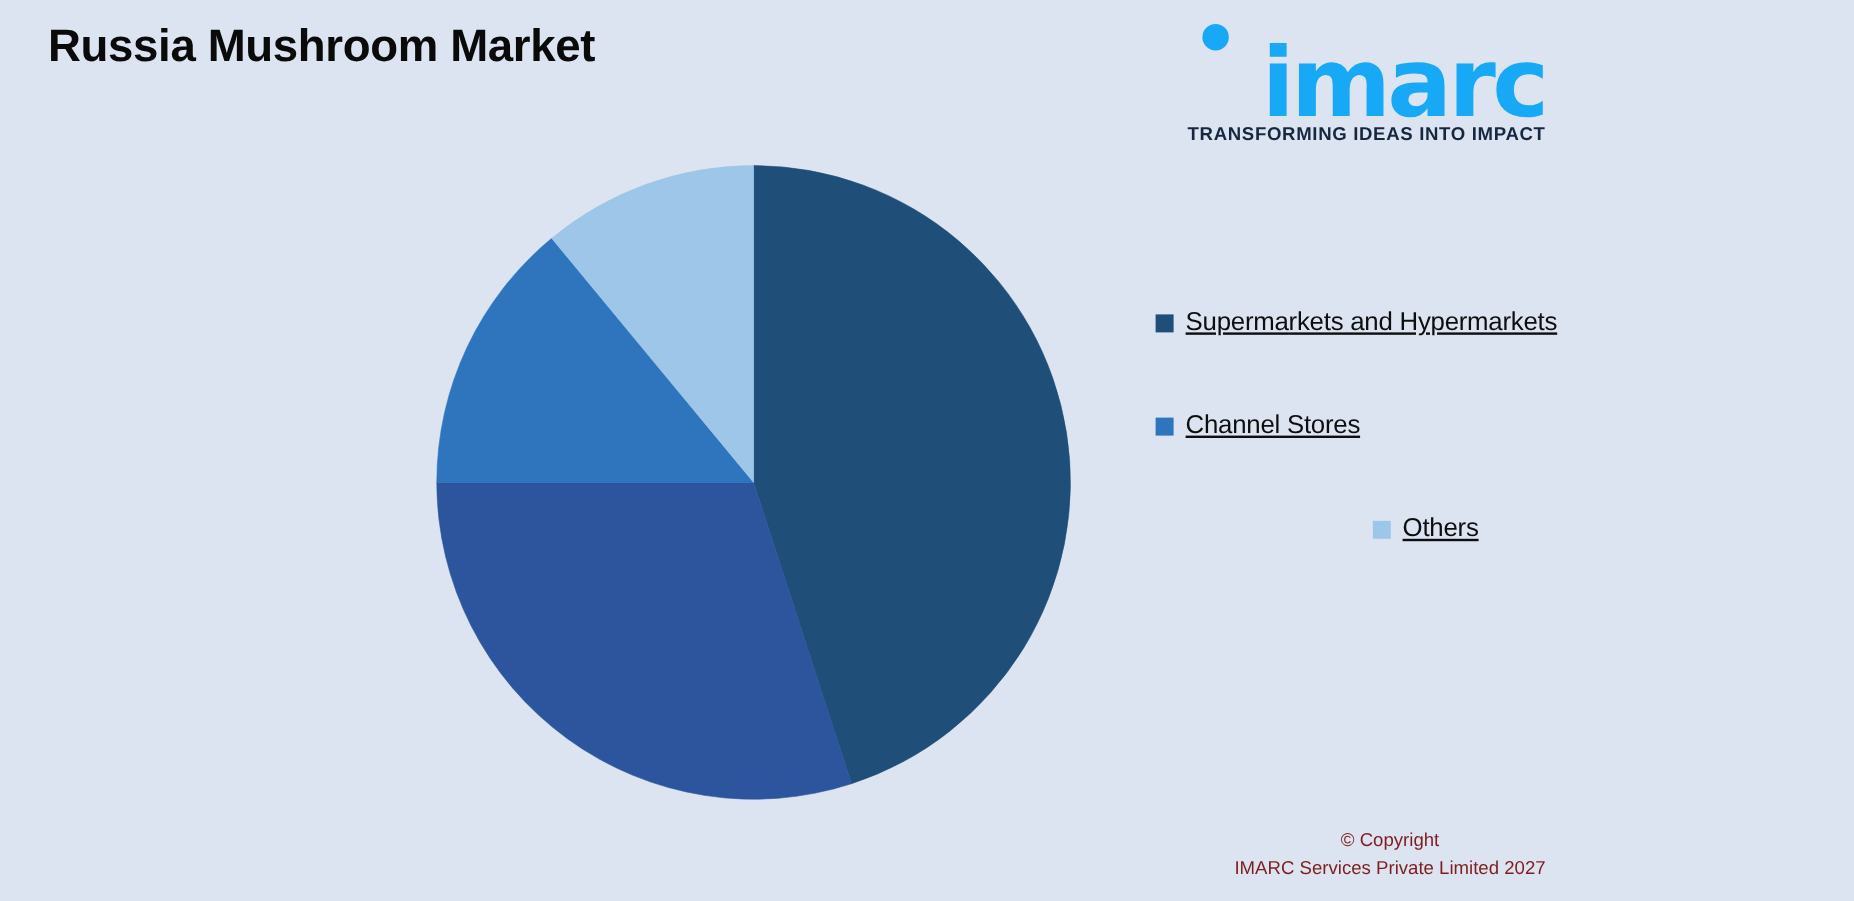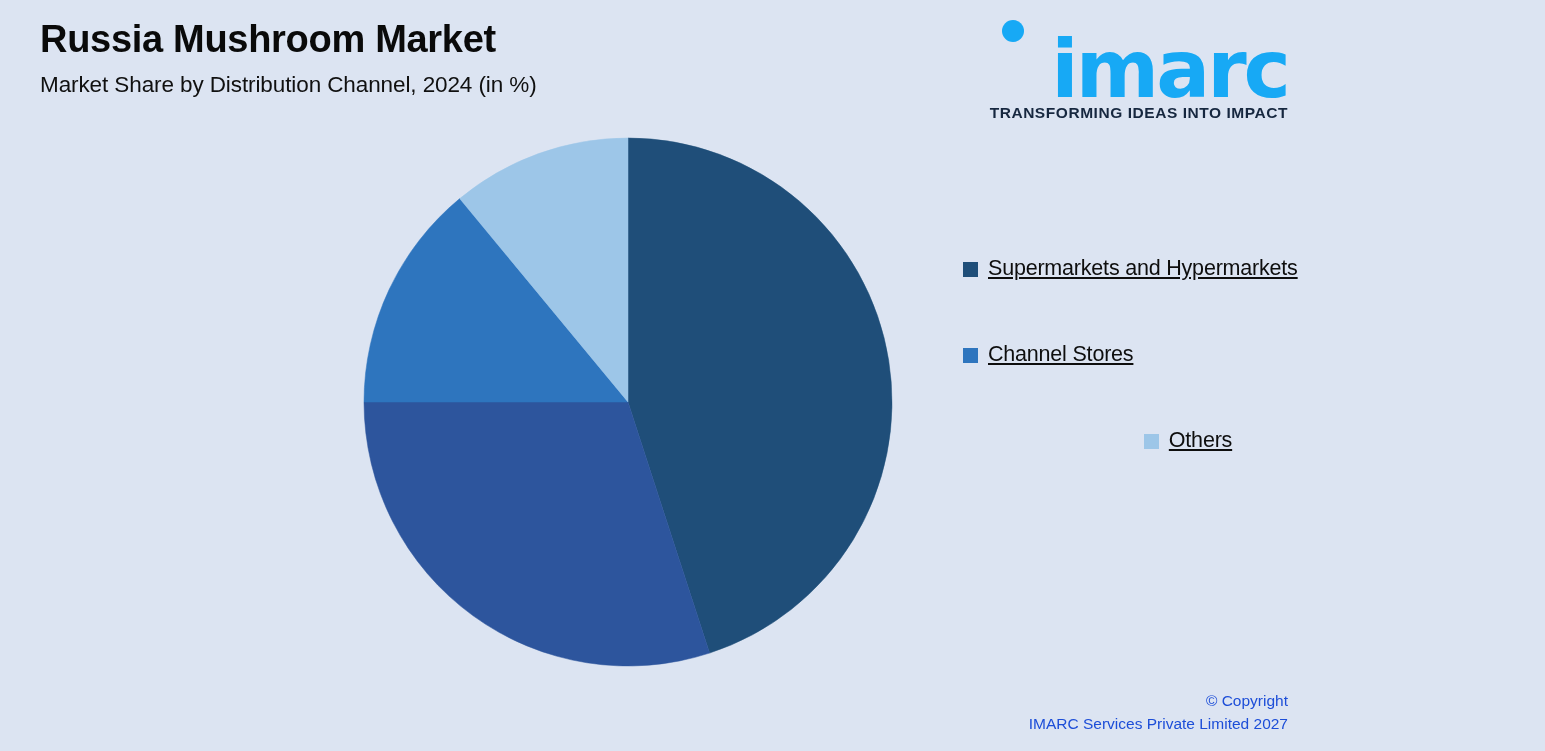--- a/index.html
+++ b/index.html
@@ -126,34 +126,33 @@
     white-space: nowrap;
     line-height: 1;
     text-decoration: underline;
   }
 
   
   #copyright {
     position: absolute;
     right: 18px;
     bottom: 16px;
-    text-align: right;
+    text-align: center;
     font-size: 15.5px;
-    color: #1d4ed8;
+    color: #7f1d1d;
     line-height: 1.45;
   }
 </style>
 </head>
 <body>
 
 <div id="canvas">
 
   <div id="header">
     <div id="chart-title">Russia Mushroom Market</div>
-    <div id="chart-subtitle">Market Share by Distribution Channel, 2024 (in %)</div>
   </div>
 
   <div id="logo-block">
     <div id="logo-mark">
       <div id="logo-dot"></div>
       <div id="logo-wordmark">imarc</div>
     </div>
     <div id="logo-tagline">TRANSFORMING IDEAS INTO IMPACT</div>
   </div>
 

